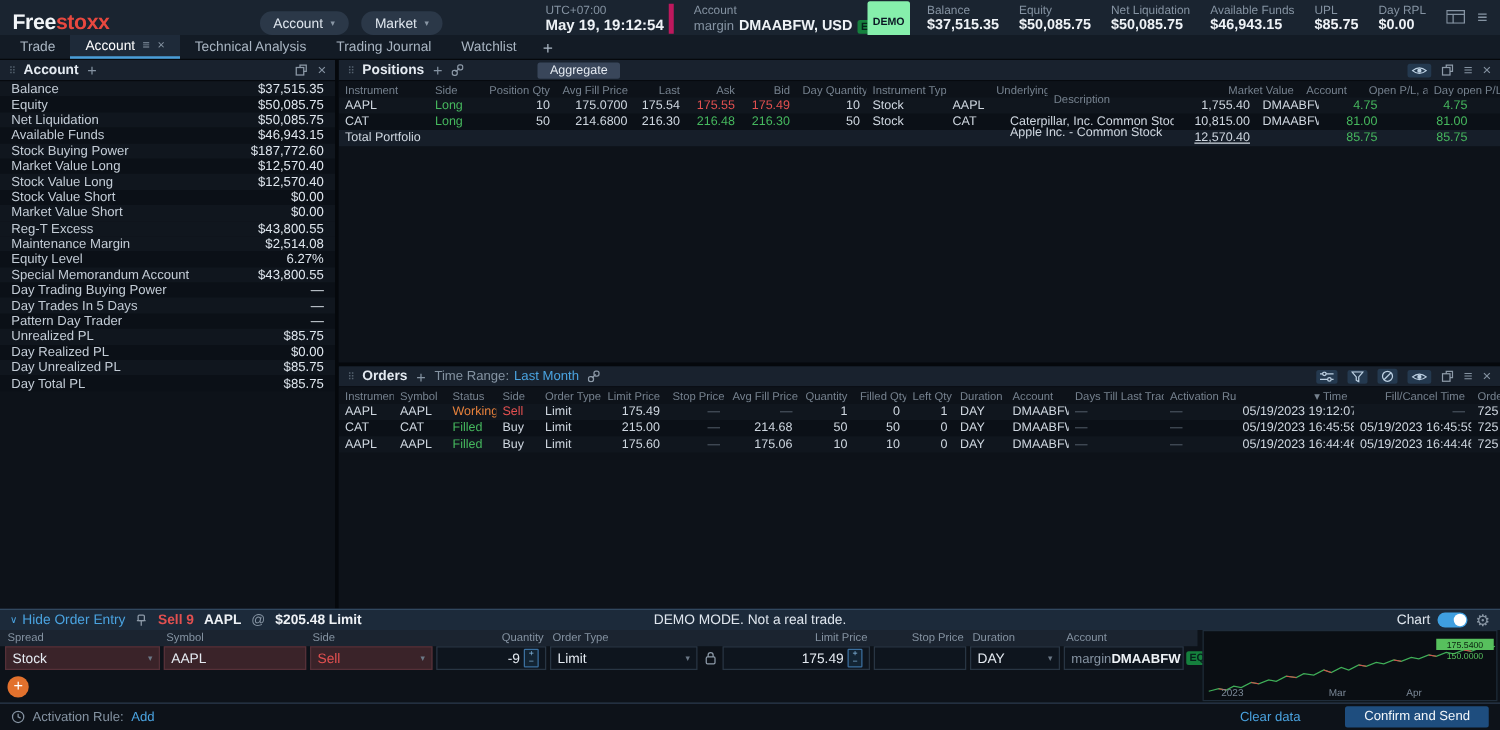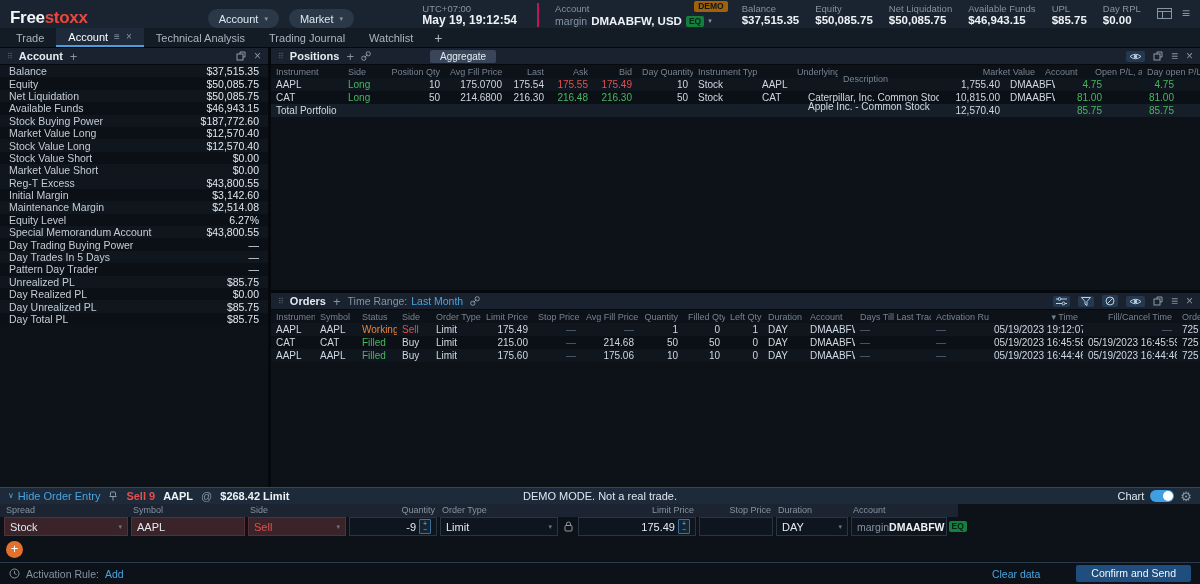--- a/index.html
+++ b/index.html
@@ -7,28 +7,28 @@
   body{font-family:"Liberation Sans",sans-serif;background:#0c1118;color:#cfd7e0}
   .app{position:relative;width:1200px;height:584px;background:#0c1118;overflow:hidden}
 
   
   .topbar{position:absolute;top:0;left:0;right:0;height:28px;background:#1a2430;display:flex;align-items:flex-end;padding:0 10px;gap:10px}
   .logo{font-size:17px;font-weight:bold;letter-spacing:-.3px;margin-right:110px}
   .logo .p1{color:#f2f5f8}.logo .p2{color:#e8483f}
   .pill{background:#2b3848;border-radius:10px;height:19px;padding:0 11px;display:flex;align-items:center;gap:6px;font-size:11px;color:#dfe6ee;cursor:default}
   .pill .caret{font-size:7px;color:#8a97a5}
   .topbar-right{margin-left:auto;display:flex;align-items:flex-start;gap:16px}
-  .time-block{border-right:2px solid #be185d;padding-right:20px}
+  .time-block{border-right:4px solid #be185d;padding-right:4px}
   .tb-lab{font-size:9.5px;color:#8593a2;line-height:11px}
   .tb-val{font-size:12px;font-weight:bold;color:#eef2f6;line-height:13px}
   .acct-block{position:relative;padding-right:14px}
   .acct-line{display:flex;align-items:center;gap:4px;font-size:11.5px;line-height:14px}
   .acct-pre{color:#8593a2;font-size:10.5px}
   .acct-name{color:#eef2f6;font-weight:bold}
-  .demo-badge{position:absolute;top:-2px;right:-2px;background:#a16207;color:#0b1624;font-size:8.5px;font-weight:bold;padding:0 4px;border-radius:2px;line-height:11px}
+  .demo-badge{position:absolute;top:-2px;right:-2px;background:#86efac;color:#0b1624;font-size:8.5px;font-weight:bold;padding:11px 4px;border-radius:2px;line-height:11px}
   .eq-badge{background:#15803d;color:#06221b;font-weight:bold;font-size:8.5px;padding:0 3px;border-radius:2px;line-height:11px}
   .stat .slabel{font-size:9.5px;color:#8593a2;line-height:11px;white-space:nowrap}
   .stat .svalue{font-size:11.5px;font-weight:bold;color:#eef2f6;line-height:13px;white-space:nowrap}
   .topbar-icons{display:flex;gap:10px;align-items:center;padding-top:4px;color:#8593a2}
   .hamburger{font-size:14px;line-height:12px;color:#8593a2}
 
   
   .tabbar{position:absolute;top:28px;left:0;right:0;height:20px;background:#131b25;display:flex;align-items:stretch;padding:0 4px;border-bottom:1px solid #05080c}
   .tab{display:flex;align-items:center;gap:6px;padding:0 12px;font-size:11px;color:#a9b5c2;cursor:default}
   .tab.active{background:#1e2a39;color:#fff;border-bottom:2px solid #4a9ed9}
@@ -261,24 +261,20 @@
             <span class="alab">Stock Value Short</span>
             <span class="aval">$0.00</span>
           </div>
           <div class="arow r0">
             <span class="alab">Market Value Short</span>
             <span class="aval">$0.00</span>
           </div>
           <div class="arow r0">
             <span class="alab">Reg-T Excess</span>
             <span class="aval">$43,800.55</span>
-          </div>
-          <div class="arow r1">
-            <span class="alab">Initial Margin</span>
-            <span class="aval">$3,142.60</span>
           </div>
           <div class="arow r0">
             <span class="alab">Maintenance Margin</span>
             <span class="aval">$2,514.08</span>
           </div>
           <div class="arow r1">
             <span class="alab">Equity Level</span>
             <span class="aval">6.27%</span>
           </div>
           <div class="arow r0">
@@ -410,21 +406,21 @@
               <div class="tc" style="width: 42px;"></div>
               <div class="tc ar" style="width: 60px;"></div>
               <div class="tc ar" style="width: 62px;"></div>
               <div class="tc ar" style="width: 42px;"></div>
               <div class="tc ar" style="width: 44px;"></div>
               <div class="tc ar" style="width: 44px;"></div>
               <div class="tc ar" style="width: 56px;"></div>
               <div class="tc" style="width: 64px;"></div>
               <div class="tc" style="width: 46px;"></div>
               <div class="tc" style="width: 136px;"></div>
-              <div class="tc ar" style="width: 66px;">12,570.40</div>
+              <div class="tc ar" style="width: 66px; text-decoration: underline;">12,570.40</div>
               <div class="tc" style="width: 50px;"></div>
               <div class="tc ar c-g" style="width: 52px;">85.75</div>
               <div class="tc ar c-g" style="width: 72px;">85.75</div>
               <div class="tc ar" style="width: 80px;">2,514.08</div>
             </div>
           </div>
       </div>
 
       <div class="h-split"></div>
 
@@ -573,21 +569,21 @@
       <span>
         <svg width="10" height="10" viewBox="0 0 10 10">
             <rect x="2.5" y="1" width="5" height="4.5" rx="1" fill="none" stroke="#8d9aa8"></rect>
             <line x1="1.5" y1="5.5" x2="8.5" y2="5.5" stroke="#8d9aa8"></line>
             <line x1="5" y1="5.5" x2="5" y2="9.5" stroke="#8d9aa8"></line>
           </svg>
       </span>
       <span class="sum-side">Sell 9</span>
       <span class="sum-symbol">AAPL</span>
       <span class="sum-at">@</span>
-      <span class="sum-price">$268.42 Limit</span>
+      <span class="sum-price">$205.48 Limit</span>
       <span class="demo-notice">DEMO MODE. Not a real trade.</span>
       <span class="chart-ctl">
         <span class="chart-label">Chart</span>
         <span class="toggle">
             <span class="knob"></span>
           </span>
         <span class="gear">⚙</span>
       </span>
     </div>
 
@@ -669,20 +665,32 @@
           <div class="field">
             <span class="acct-pre">margin</span>
             <span class="acct-name" style="font-size:10.5px">DMAABFW</span>
             <span class="eq-badge" style="margin-left:4px">EQ</span>
           </div>
         </div>
       </div>
 
       <div class="oplus">+</div>
 
+      <div class="mini-chart">
+        <svg width="234" height="55" viewBox="0 0 234 55">
+          <polyline points="4,48 12,46 18,47 24,44 30,45 38,41 44,42 52,39 58,40 66,36 74,37 80,34 88,35 96,31 102,33 110,29 116,31 124,27 130,28 138,25 144,26 152,23 158,24 166,21 172,22 180,19 186,20 194,17 200,18 208,15 214,16 222,13 228,14 233,12" fill="none" stroke="#3fae58" stroke-width="1"></polyline>
+          <path d="M12 46 L18 47 M38 41 L44 42 M66 36 L74 37 M96 31 L102 33 M124 27 L130 28 M152 23 L158 24 M180 19 L186 20 M208 15 L214 16" fill="none" stroke="#d84b4b" stroke-width="1"></path>
+          <rect x="186" y="6" width="46" height="9" fill="#57c05d"></rect>
+          <text x="209" y="13" font-size="7" fill="#0a220f" text-anchor="middle" font-family="Liberation Sans, sans-serif">175.5400</text>
+          <text x="209" y="22" font-size="7" fill="#57c05d" text-anchor="middle" font-family="Liberation Sans, sans-serif">150.0000</text>
+          <text x="14" y="52" font-size="8" fill="#7b8897" font-family="Liberation Sans, sans-serif">2023</text>
+          <text x="100" y="52" font-size="8" fill="#7b8897" font-family="Liberation Sans, sans-serif">Mar</text>
+          <text x="162" y="52" font-size="8" fill="#7b8897" font-family="Liberation Sans, sans-serif">Apr</text>
+        </svg>
+      </div>
     </div>
 
     <div class="oe-foot">
       <span>
         <svg width="11" height="11" viewBox="0 0 11 11">
             <circle cx="5.5" cy="5.5" r="4.5" fill="none" stroke="#8593a2"></circle>
             <path d="M5.5 3 V5.5 L7.5 6.5" fill="none" stroke="#8593a2"></path>
           </svg>
       </span>
       <span class="ar-label">Activation Rule:</span>

